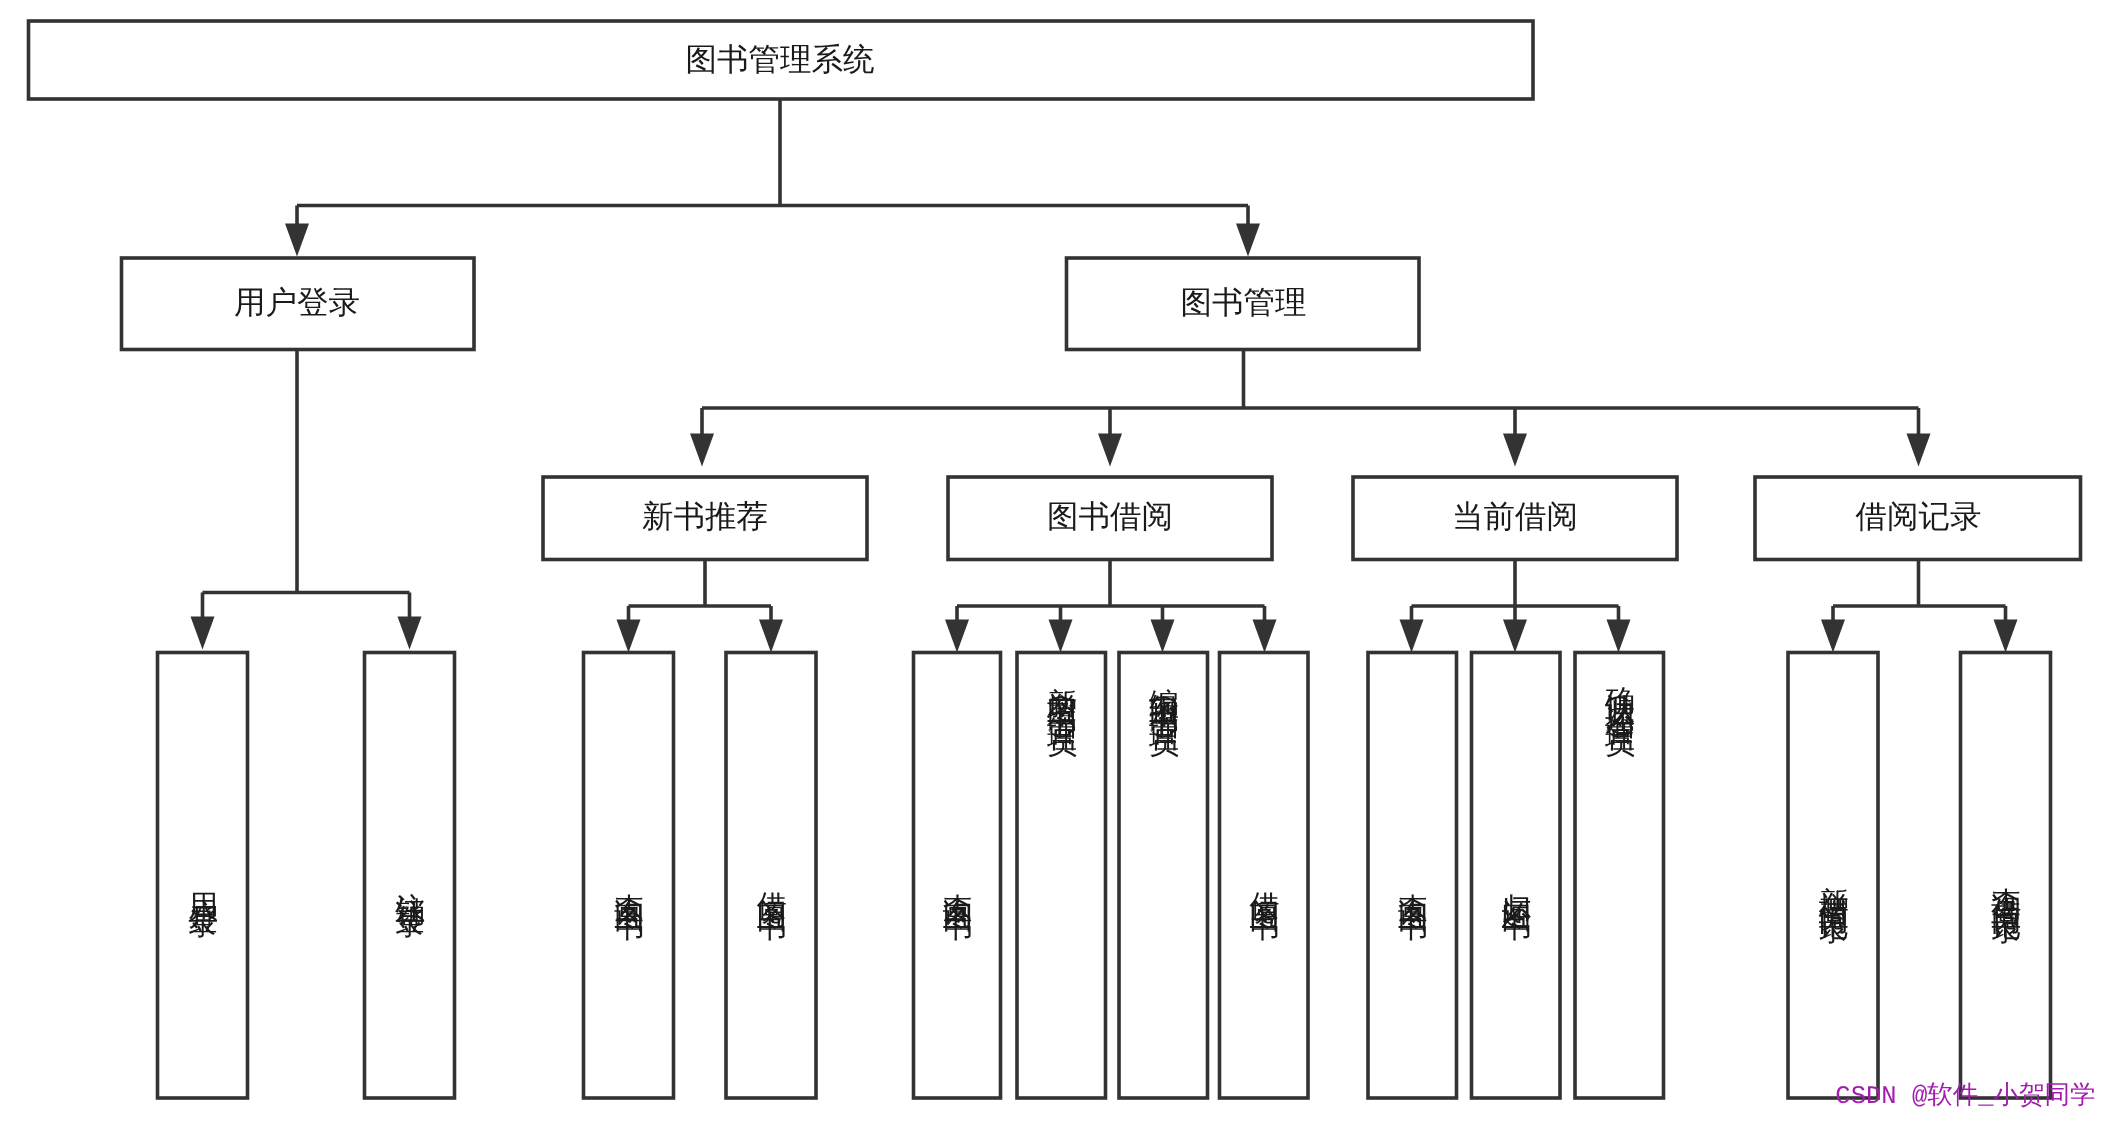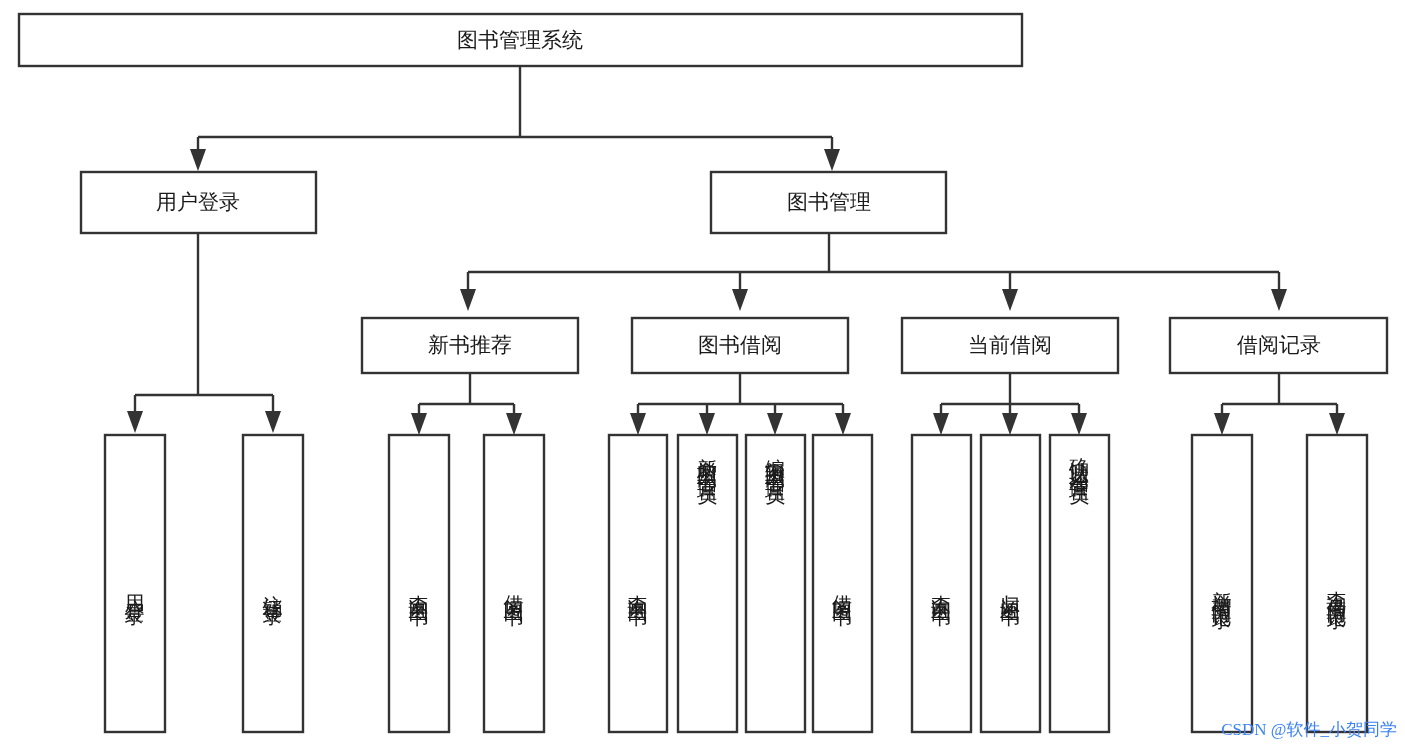--- a/index.html
+++ b/index.html
@@ -56,23 +56,23 @@
     fill: none;
   }
   .arrowhead {
     fill: #333333;
     stroke: none;
   }
   .watermark {
     position: absolute;
     right: 8px;
     bottom: 6px;
-    font-family: Liberation Serif, serif;
+    font-family: Liberation Mono, monospace;
     font-size: 17px;
-    color: #3b82f6;
+    color: #a21caf;
     white-space: nowrap;
     pointer-events: none;
   }
 </style>
 </head>
 <body>
 
 <svg id="diagram" viewBox="0 0 1405 747" xmlns="http://www.w3.org/2000/svg">
 
   <defs>

